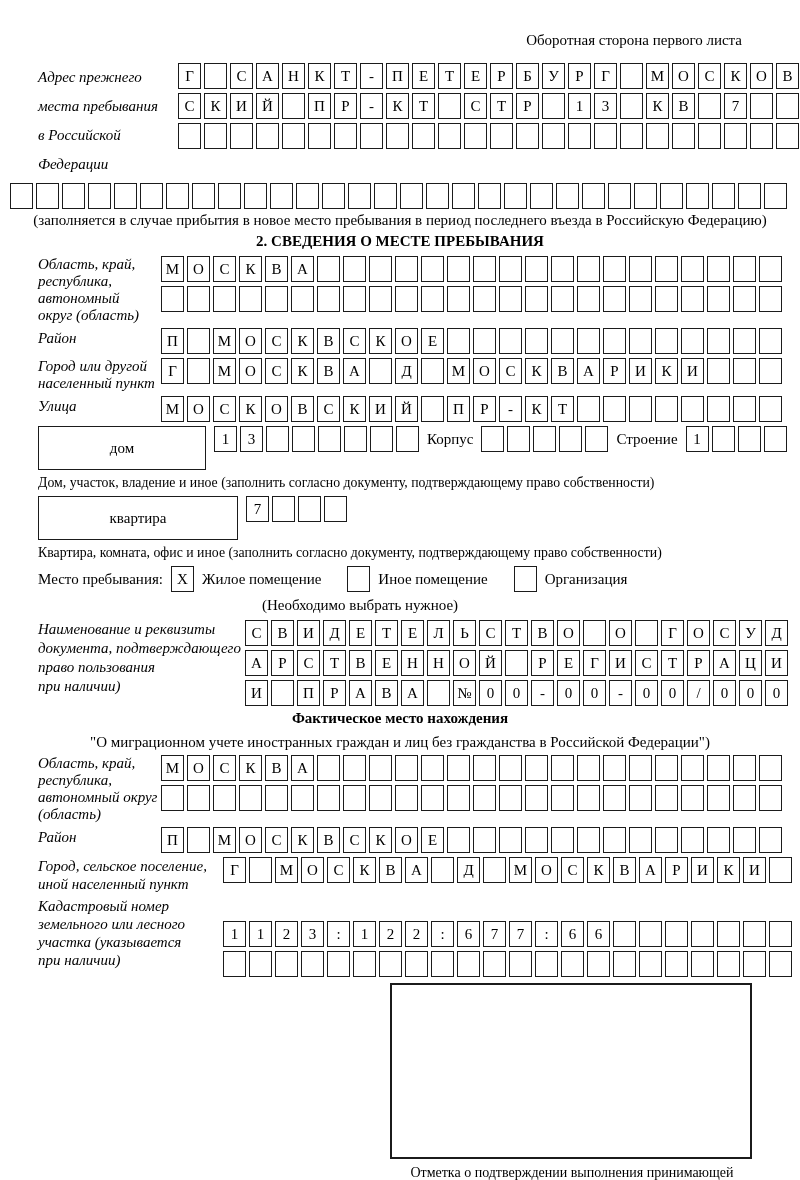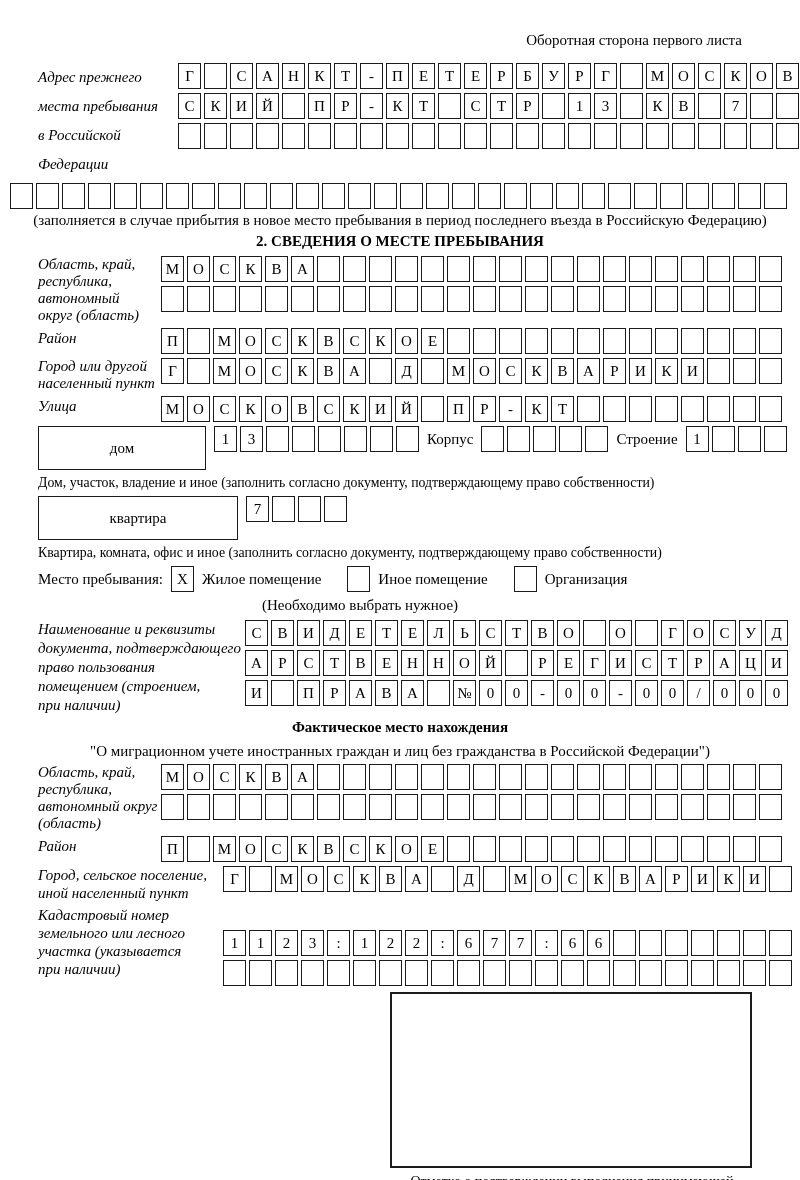--- a/index.html
+++ b/index.html
@@ -373,21 +373,20 @@
     <span class="cell"></span>
     <span class="opt">Организация</span>
   </div>
   <div class="note choose">(Необходимо выбрать нужное)</div>
 
   <div class="row">
     <div class="lbl ml w207">
         <div>Наименование и реквизиты</div>
         <div>документа, подтверждающего</div>
         <div>право пользования</div>
-        <div>помещением (строением,</div>
         <div>при наличии)</div>
       </div>
     <div class="cell-rows">
       <div class="cells">
           <span class="cell">С</span>
           <span class="cell">В</span>
           <span class="cell">И</span>
           <span class="cell">Д</span>
           <span class="cell">Е</span>
           <span class="cell">Т</span>

